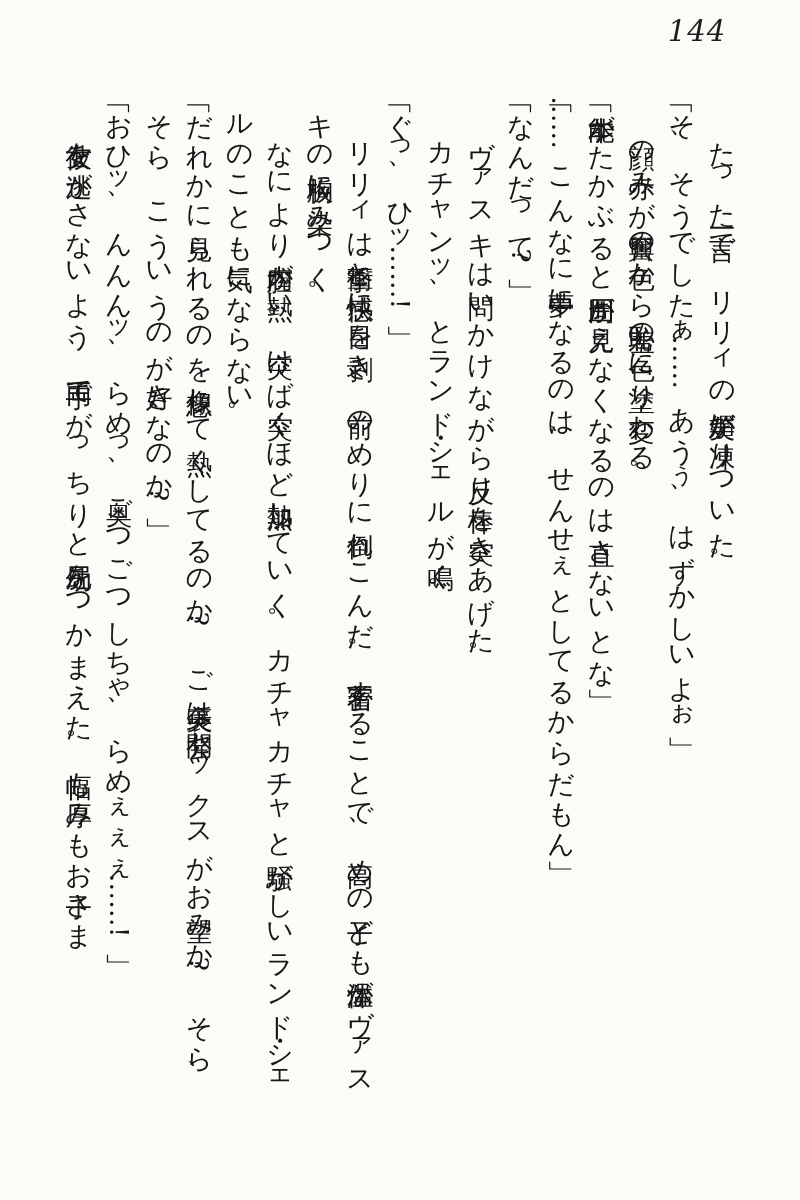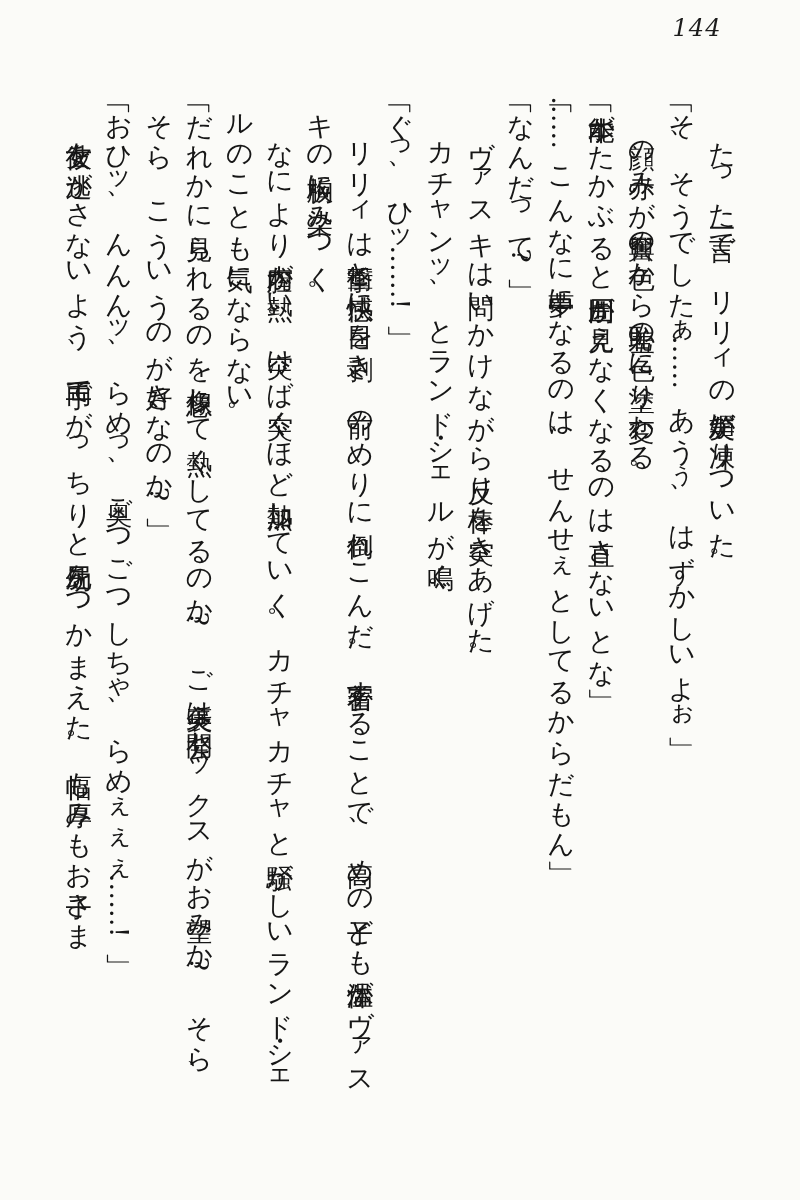--- a/index.html
+++ b/index.html
@@ -17,21 +17,21 @@
     font-family: "DejaVu Serif", "Liberation Serif", serif;
   }
   .page-number {
     position: absolute;
     top: 14px;
     left: 662px;
     width: 70px;
     text-align: center;
     font-family: "DejaVu Serif", "Liberation Serif", serif;
     font-style: italic;
-    font-size: 24px;
+    font-size: 29px;
     letter-spacing: 1px;
     color: #1c1c1c;
   }
   .text-block {
     position: absolute;
     top: 96px;
     right: 58px;
     height: 1012px;
     writing-mode: vertical-rl;
     -webkit-writing-mode: vertical-rl;

